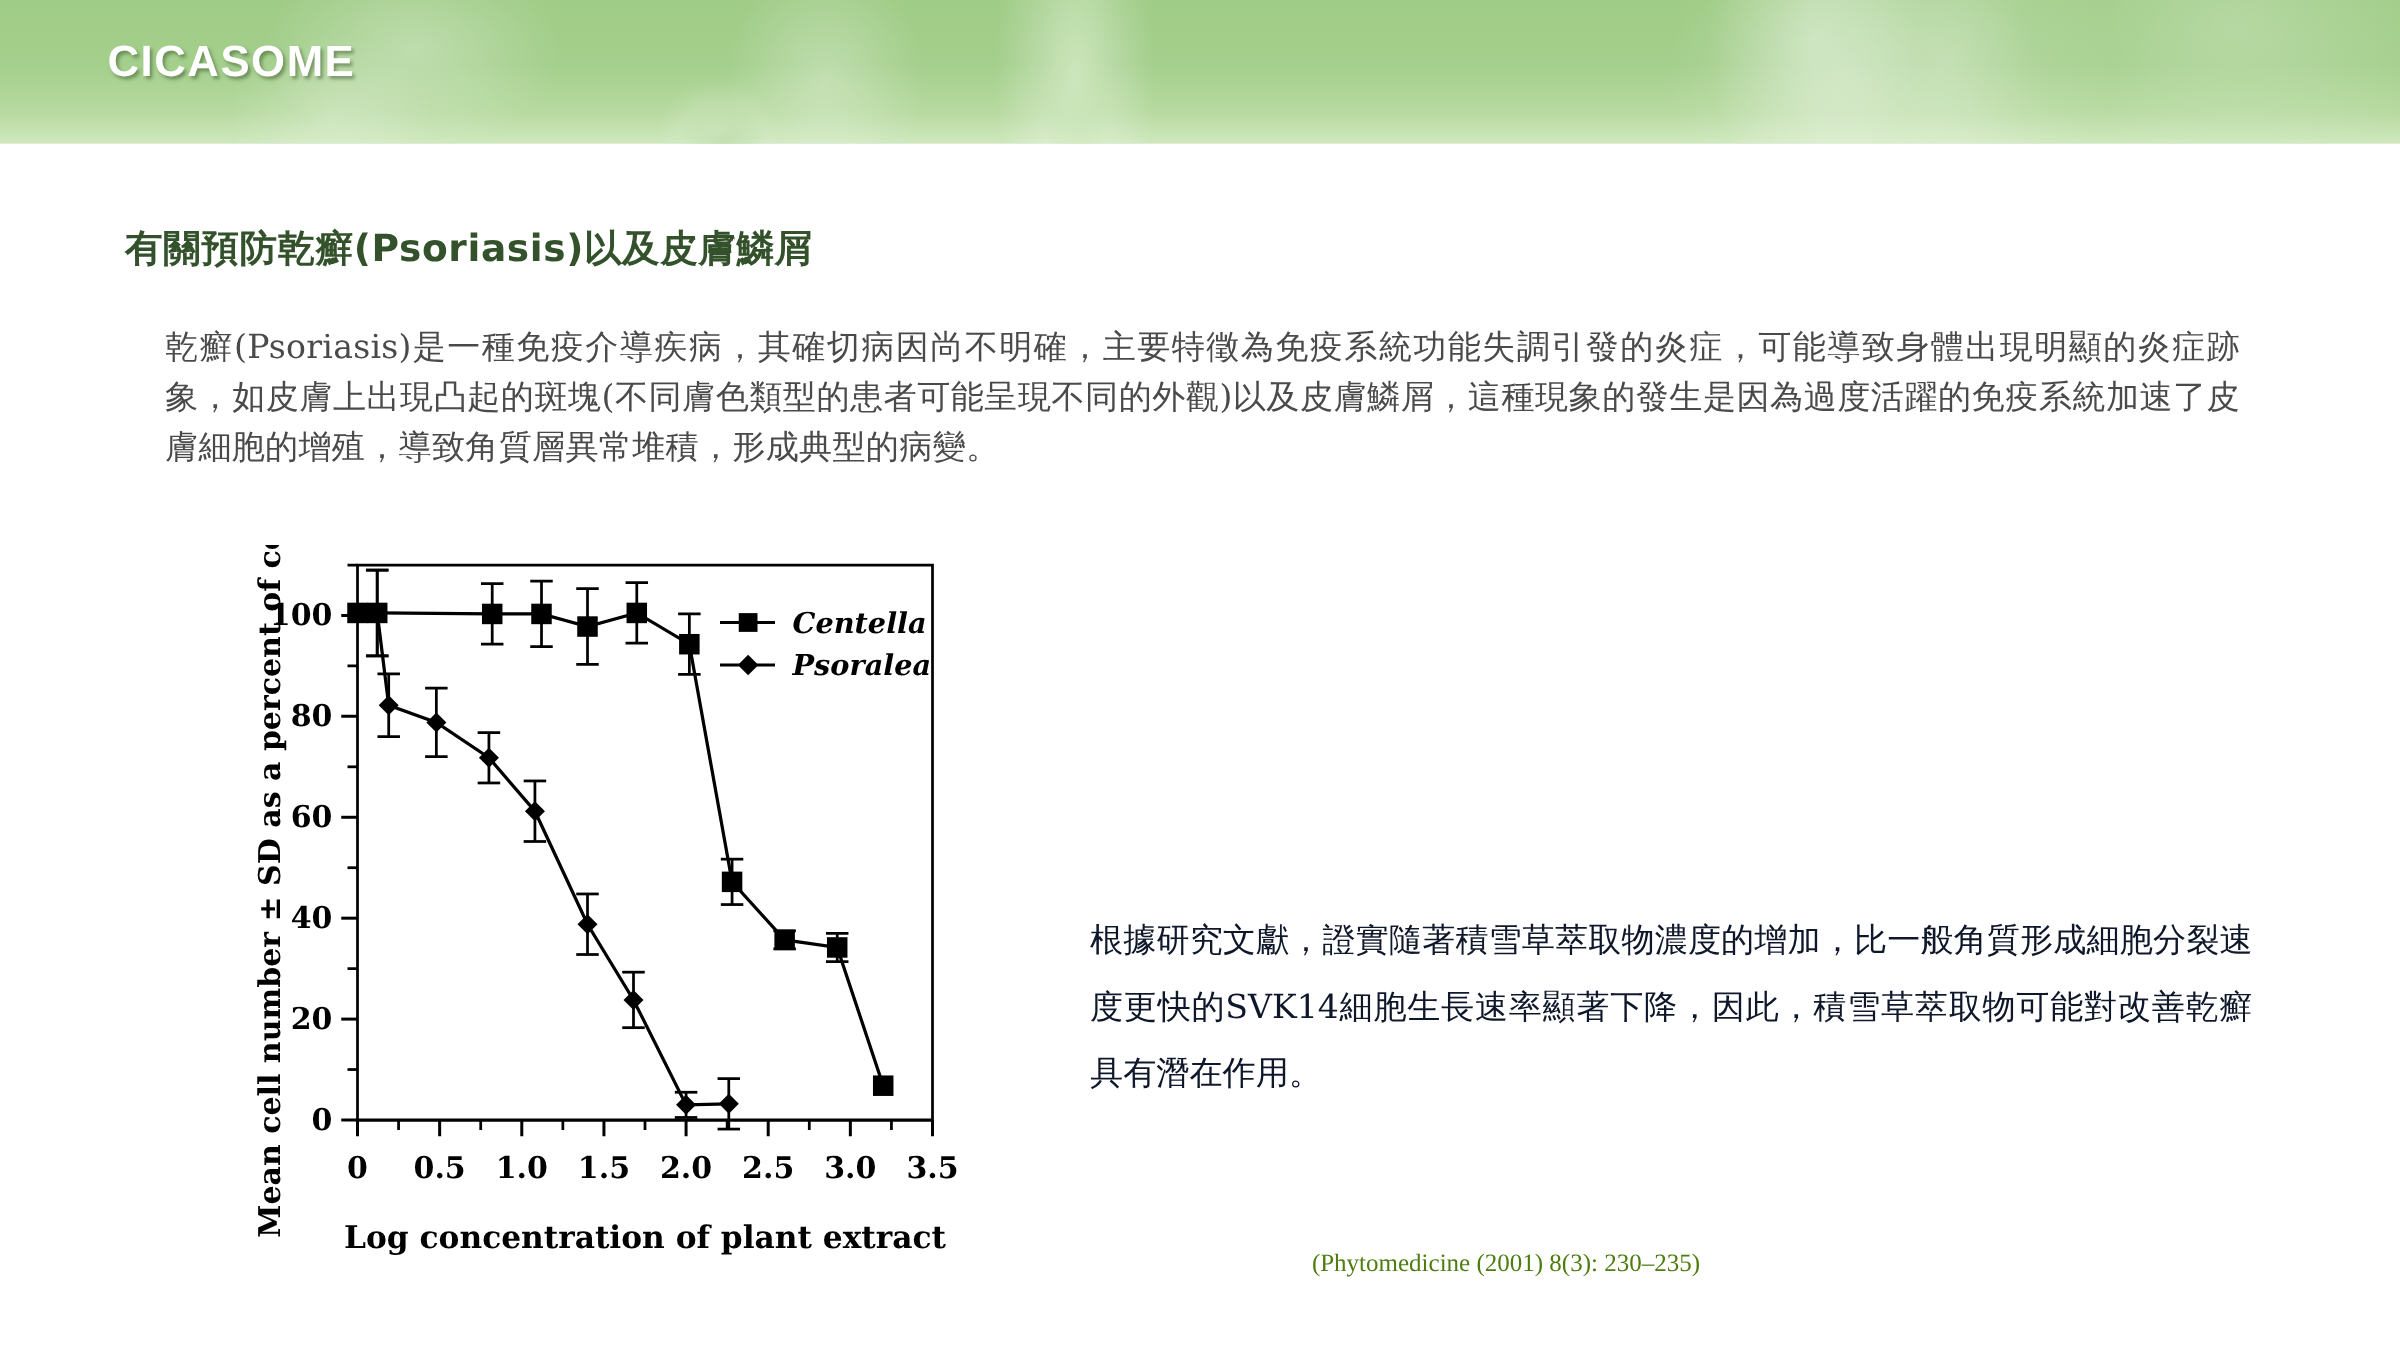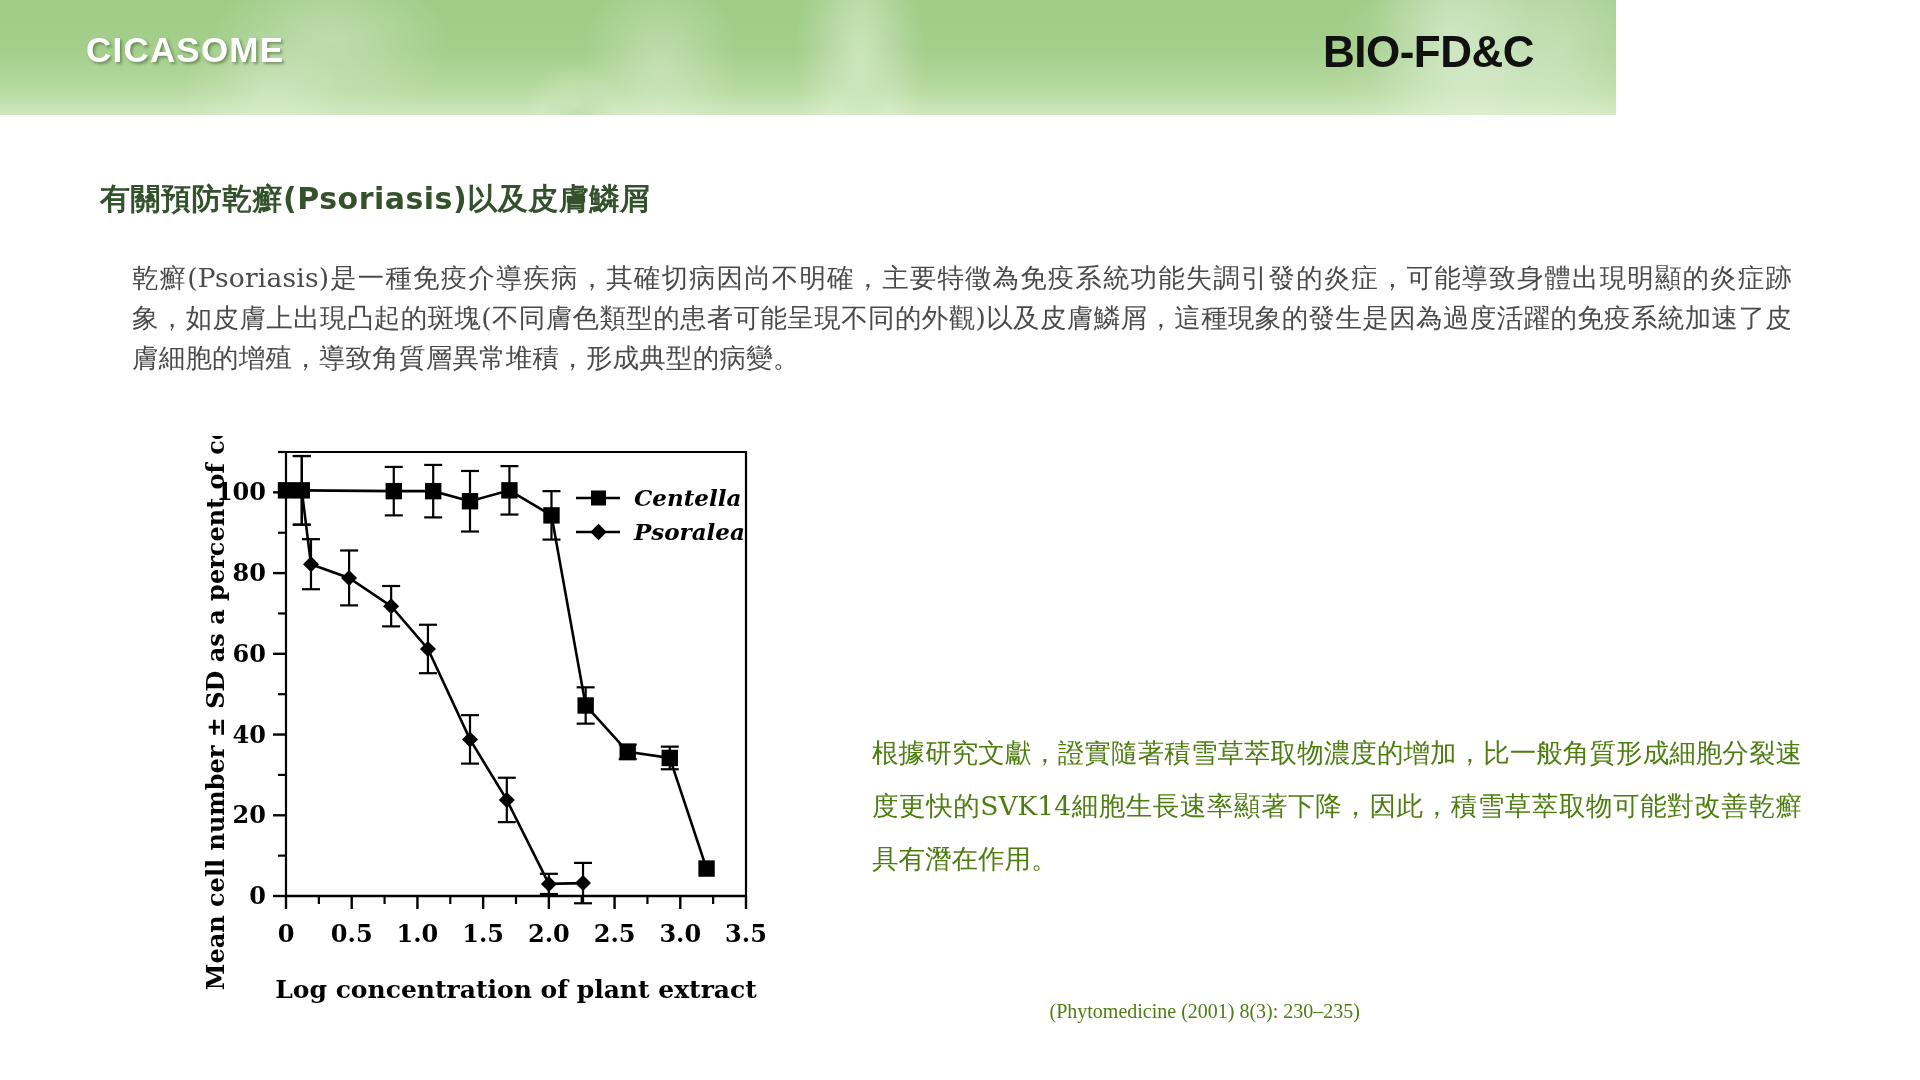--- a/index.html
+++ b/index.html
@@ -6,21 +6,21 @@
   body{
     width:1920px;height:1080px;
     background:#ffffff;
     font-family:"Liberation Sans",sans-serif;
     overflow:hidden;
     position:relative;
   }
 
   
   .header{
-    position:absolute;left:0;top:0;width:1616px;height:115px;
+    position:absolute;left:0;top:0;width:1920px;height:115px;
     background:
       radial-gradient(ellipse 170px 120px at 330px 40px, rgba(255,255,255,0.30), rgba(255,255,255,0) 70%),
       radial-gradient(ellipse 120px 95px at 265px 95px, rgba(255,255,255,0.24), rgba(255,255,255,0) 70%),
       radial-gradient(ellipse 70px 60px at 575px 105px, rgba(255,255,255,0.30), rgba(255,255,255,0) 70%),
       radial-gradient(ellipse 52px 42px at 578px 112px, rgba(150,200,120,0.55), rgba(255,255,255,0) 70%),
       radial-gradient(ellipse 95px 230px at 860px 60px, rgba(255,255,255,0.42), rgba(255,255,255,0) 68%),
       radial-gradient(ellipse 42px 150px at 862px 55px, rgba(168,214,138,0.75), rgba(255,255,255,0) 70%),
       radial-gradient(ellipse 120px 200px at 1450px 30px, rgba(255,255,255,0.34), rgba(255,255,255,0) 70%),
       radial-gradient(ellipse 180px 240px at 1560px 50px, rgba(255,255,255,0.26), rgba(255,255,255,0) 72%),
       radial-gradient(ellipse 230px 170px at 1790px 20px, rgba(255,255,255,0.22), rgba(255,255,255,0) 72%),
@@ -62,40 +62,39 @@
   
   .chart-figure{
     position:absolute;left:198px;top:436px;width:580px;height:620px;
   }
   .chart-svg{display:block;}
 
   
   .commentary{
     position:absolute;left:872px;top:726px;width:930px;
     font-family:"DejaVu Serif","Liberation Serif",serif;
-    font-size:26.5px;line-height:53px;color:#4d7c0f;
+    font-size:26.5px;line-height:53px;color:#0f172a;
     text-align:justify;
   }
 
   
   .citation{
     position:absolute;right:560px;top:1000px;
     font-family:Liberation Serif, serif;
     font-size:20px;color:#4d7c0f;
     white-space:nowrap;
   }
 </style>
 </head>
 <body>
 
 <div class="header">
   <div class="hdr-streak" style="left:580px;top:-40px;width:160px;height:210px;background:radial-gradient(ellipse at center,rgba(255,255,255,0.30),rgba(255,255,255,0) 70%);"></div>
   <div class="hdr-streak" style="left:1330px;top:-70px;width:300px;height:260px;background:radial-gradient(ellipse at center,rgba(255,255,255,0.26),rgba(255,255,255,0) 70%);"></div>
   <div class="hdr-logo-left">CICASOME</div>
-  <div class="hdr-logo-right">BIO-FD&amp;C</div>
 </div>
 
 <div class="page-heading">有關預防乾癬(Psoriasis)以及皮膚鱗屑</div>
 
 <div class="intro-para">乾癬(Psoriasis)是一種免疫介導疾病，其確切病因尚不明確，主要特徵為免疫系統功能失調引發的炎症，可能導致身體出現明顯的炎症跡象，如皮膚上出現凸起的斑塊(不同膚色類型的患者可能呈現不同的外觀)以及皮膚鱗屑，這種現象的發生是因為過度活躍的免疫系統加速了皮膚細胞的增殖，導致角質層異常堆積，形成典型的病變。</div>
 
 <div class="chart-figure">
   <svg class="chart-svg" id="chart-svg" width="580" height="620" viewBox="0 0 580 620">
       <path d="M 88 460 L 88 16 L 548 16 L 548 460" fill="none" stroke="#000" stroke-width="2.2"></path>
       <line x1="88" y1="460" x2="548" y2="460" stroke="#000" stroke-width="2.6"></line>

